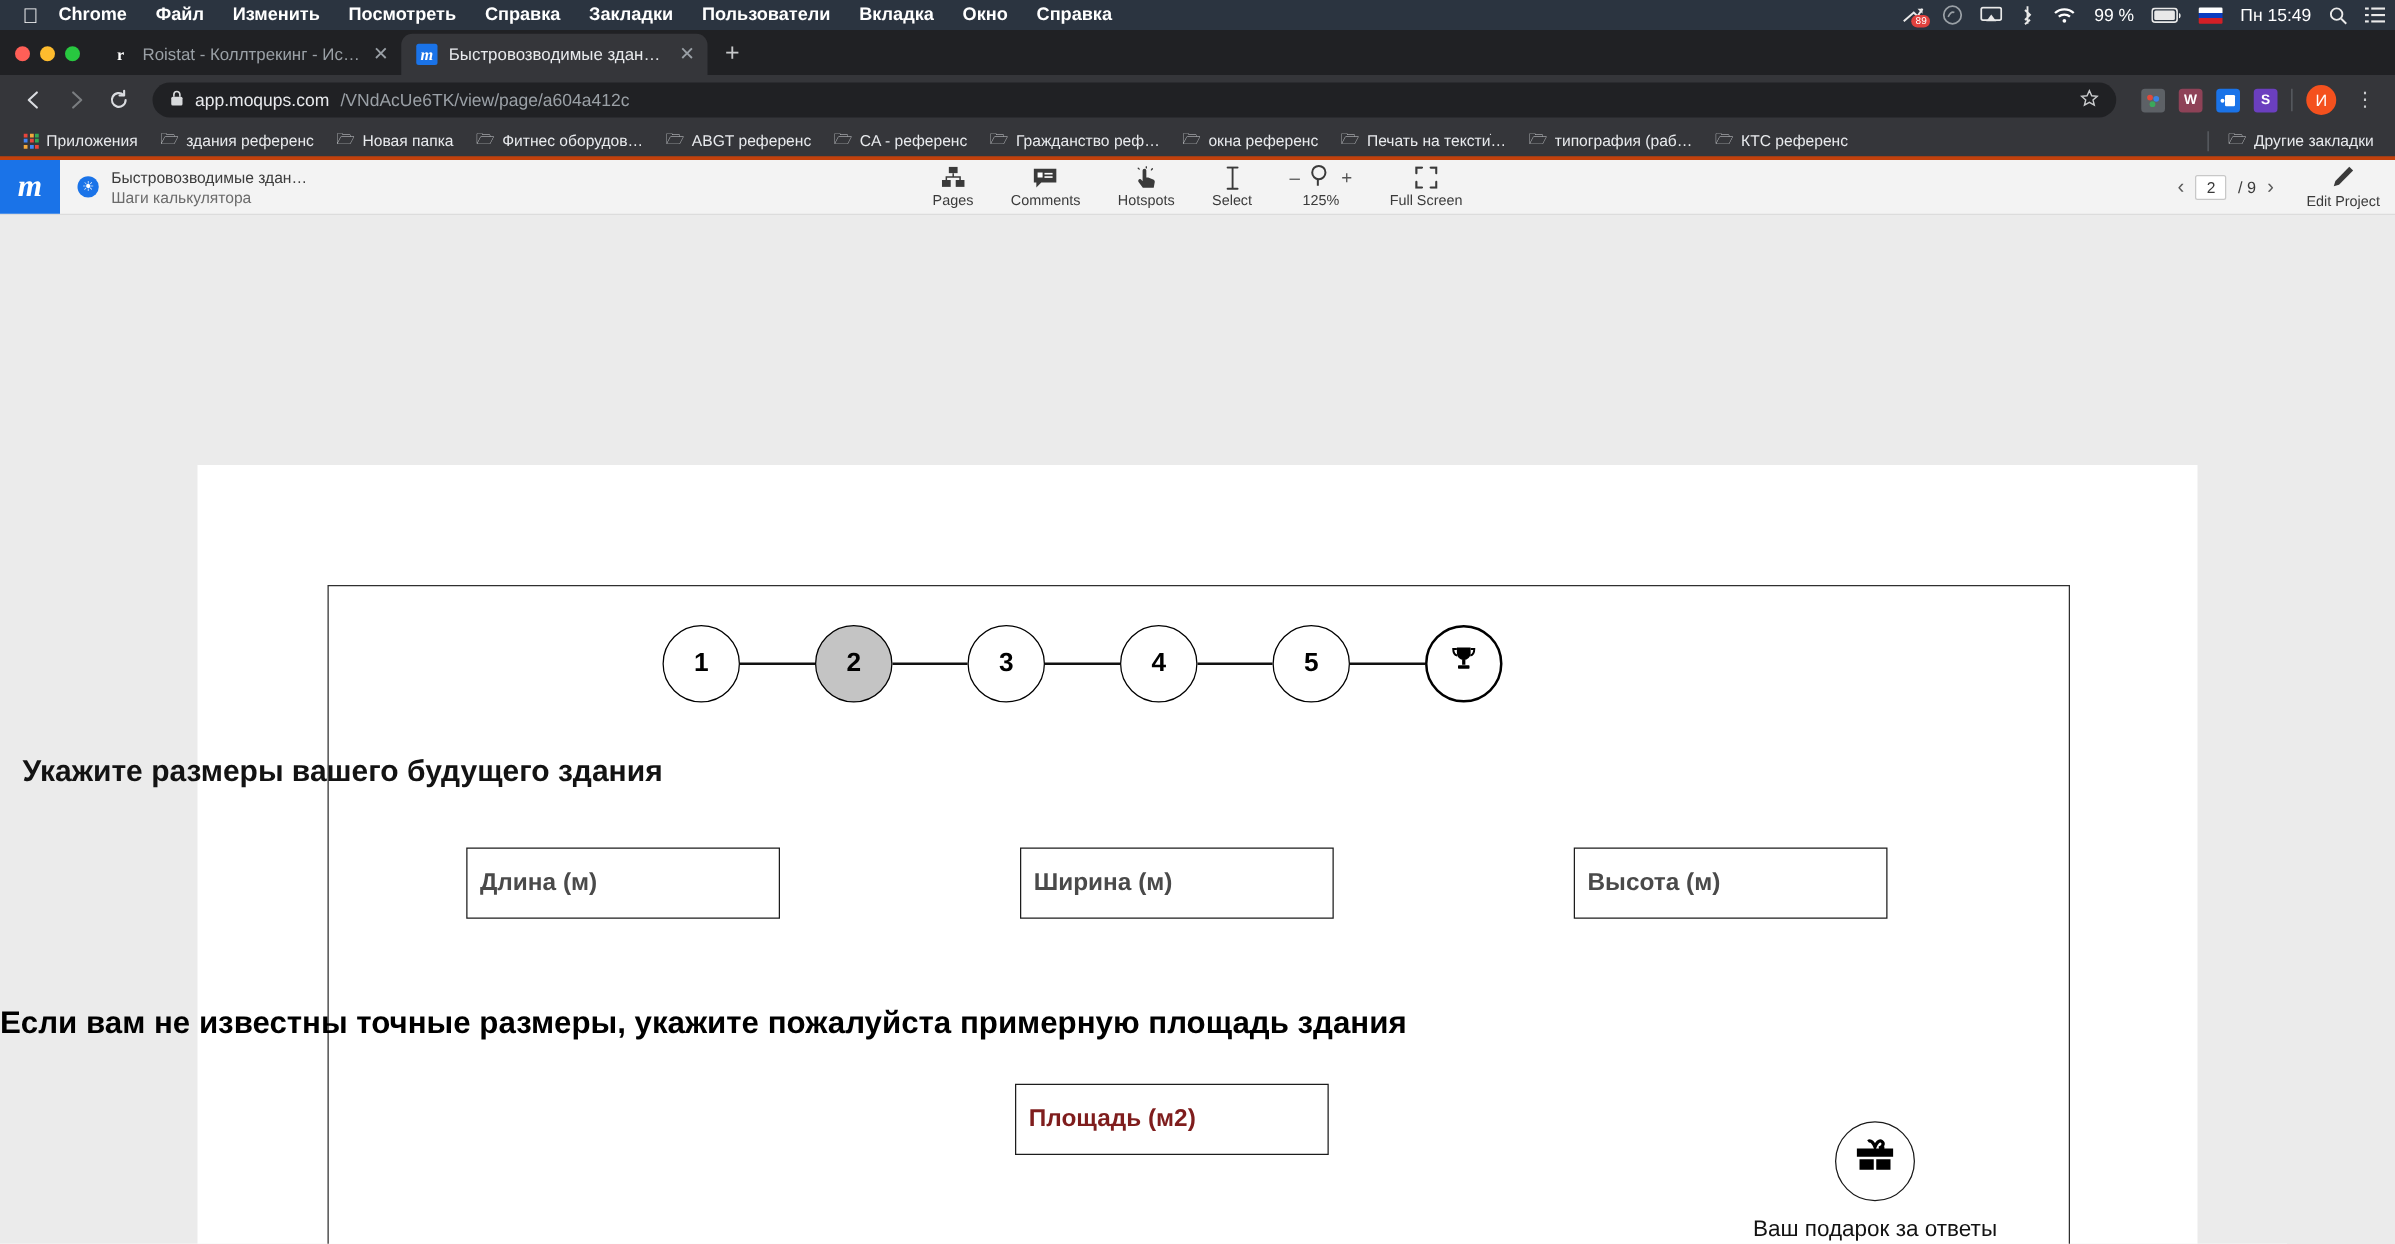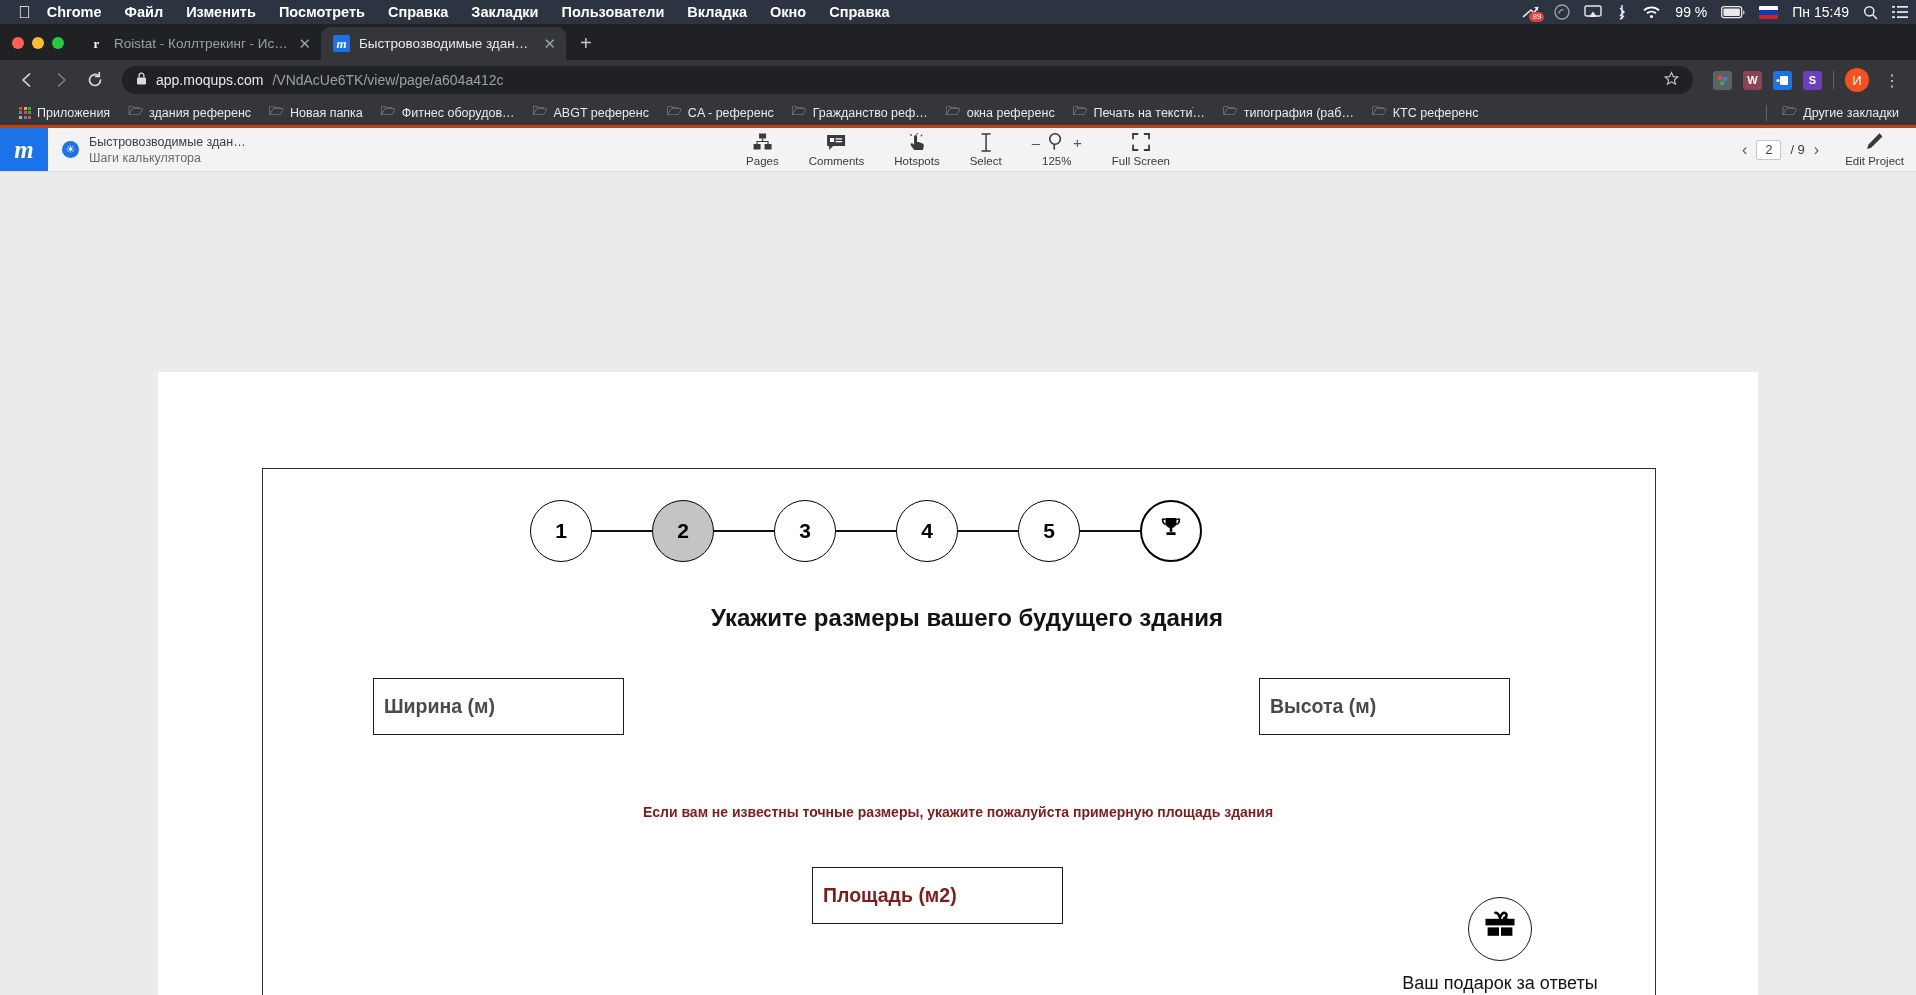--- a/index.html
+++ b/index.html
@@ -226,40 +226,40 @@
     border: 1.6px solid #000; background: #ffffff;
     display: flex; align-items: center; justify-content: center;
     font-size: 21px; font-weight: bold; color: #000;
     flex: none;
   }
   .step-circle.active { background: #c4c4c4; }
   .step-circle.trophy { border-width: 2.4px; font-size: 27px; }
   .step-line { width: 60px; height: 2.6px; background: #111; flex: none; }
 
   .headline {
-    position: absolute; left: 0; right: 0; text-align: center;
+    position: absolute; left: 0; right: 0; text-align: left;
     top: 432px; font-size: 24px; font-weight: bold; color: #131313;
   }
   .headline span { padding-left: 18px; }
 
   .fields-row {
     position: absolute; top: 506px; left: 373px;
     width: 1137px; display: flex; justify-content: space-between;
   }
   .field {
     width: 251px; height: 57px;
     border: 1.6px solid #1c1c1c; background: #ffffff;
     display: flex; align-items: center;
     padding-left: 10px;
     font-size: 19.5px; font-weight: bold; color: #4a4a4a;
   }
 
   .subtext {
-    position: absolute; left: 0; right: 0; text-align: center;
-    top: 632px; font-size: 14px; font-weight: bold; color: #7f1d1d;
+    position: absolute; left: 0; right: 0; text-align: left;
+    top: 632px; font-size: 25px; font-weight: bold; color: #000000;
   }
 
   .field-area {
     position: absolute; left: 812px; top: 695px;
     width: 251px; height: 57px;
     border: 1.6px solid #1c1c1c; background: #ffffff;
     display: flex; align-items: center; padding-left: 10px;
     font-size: 19.5px; font-weight: bold; color: #7f1d1d;
   }
 
@@ -620,20 +620,21 @@
           </svg>
       </span>
     </div>
   </div>
 
   <div class="headline">
     <span>Укажите  размеры вашего будущего здания</span>
   </div>
 
   <div class="fields-row">
+    <div class="field">Длина (м)</div>
     <div class="field">Ширина (м)</div>
     <div class="field">Высота (м)</div>
   </div>
 
   <div class="subtext">Если вам не известны точные размеры, укажите пожалуйста примерную площадь здания</div>
 
   <div class="field-area">Площадь (м2)</div>
 
   <div class="gift-block">
     <div class="gift-circle">

